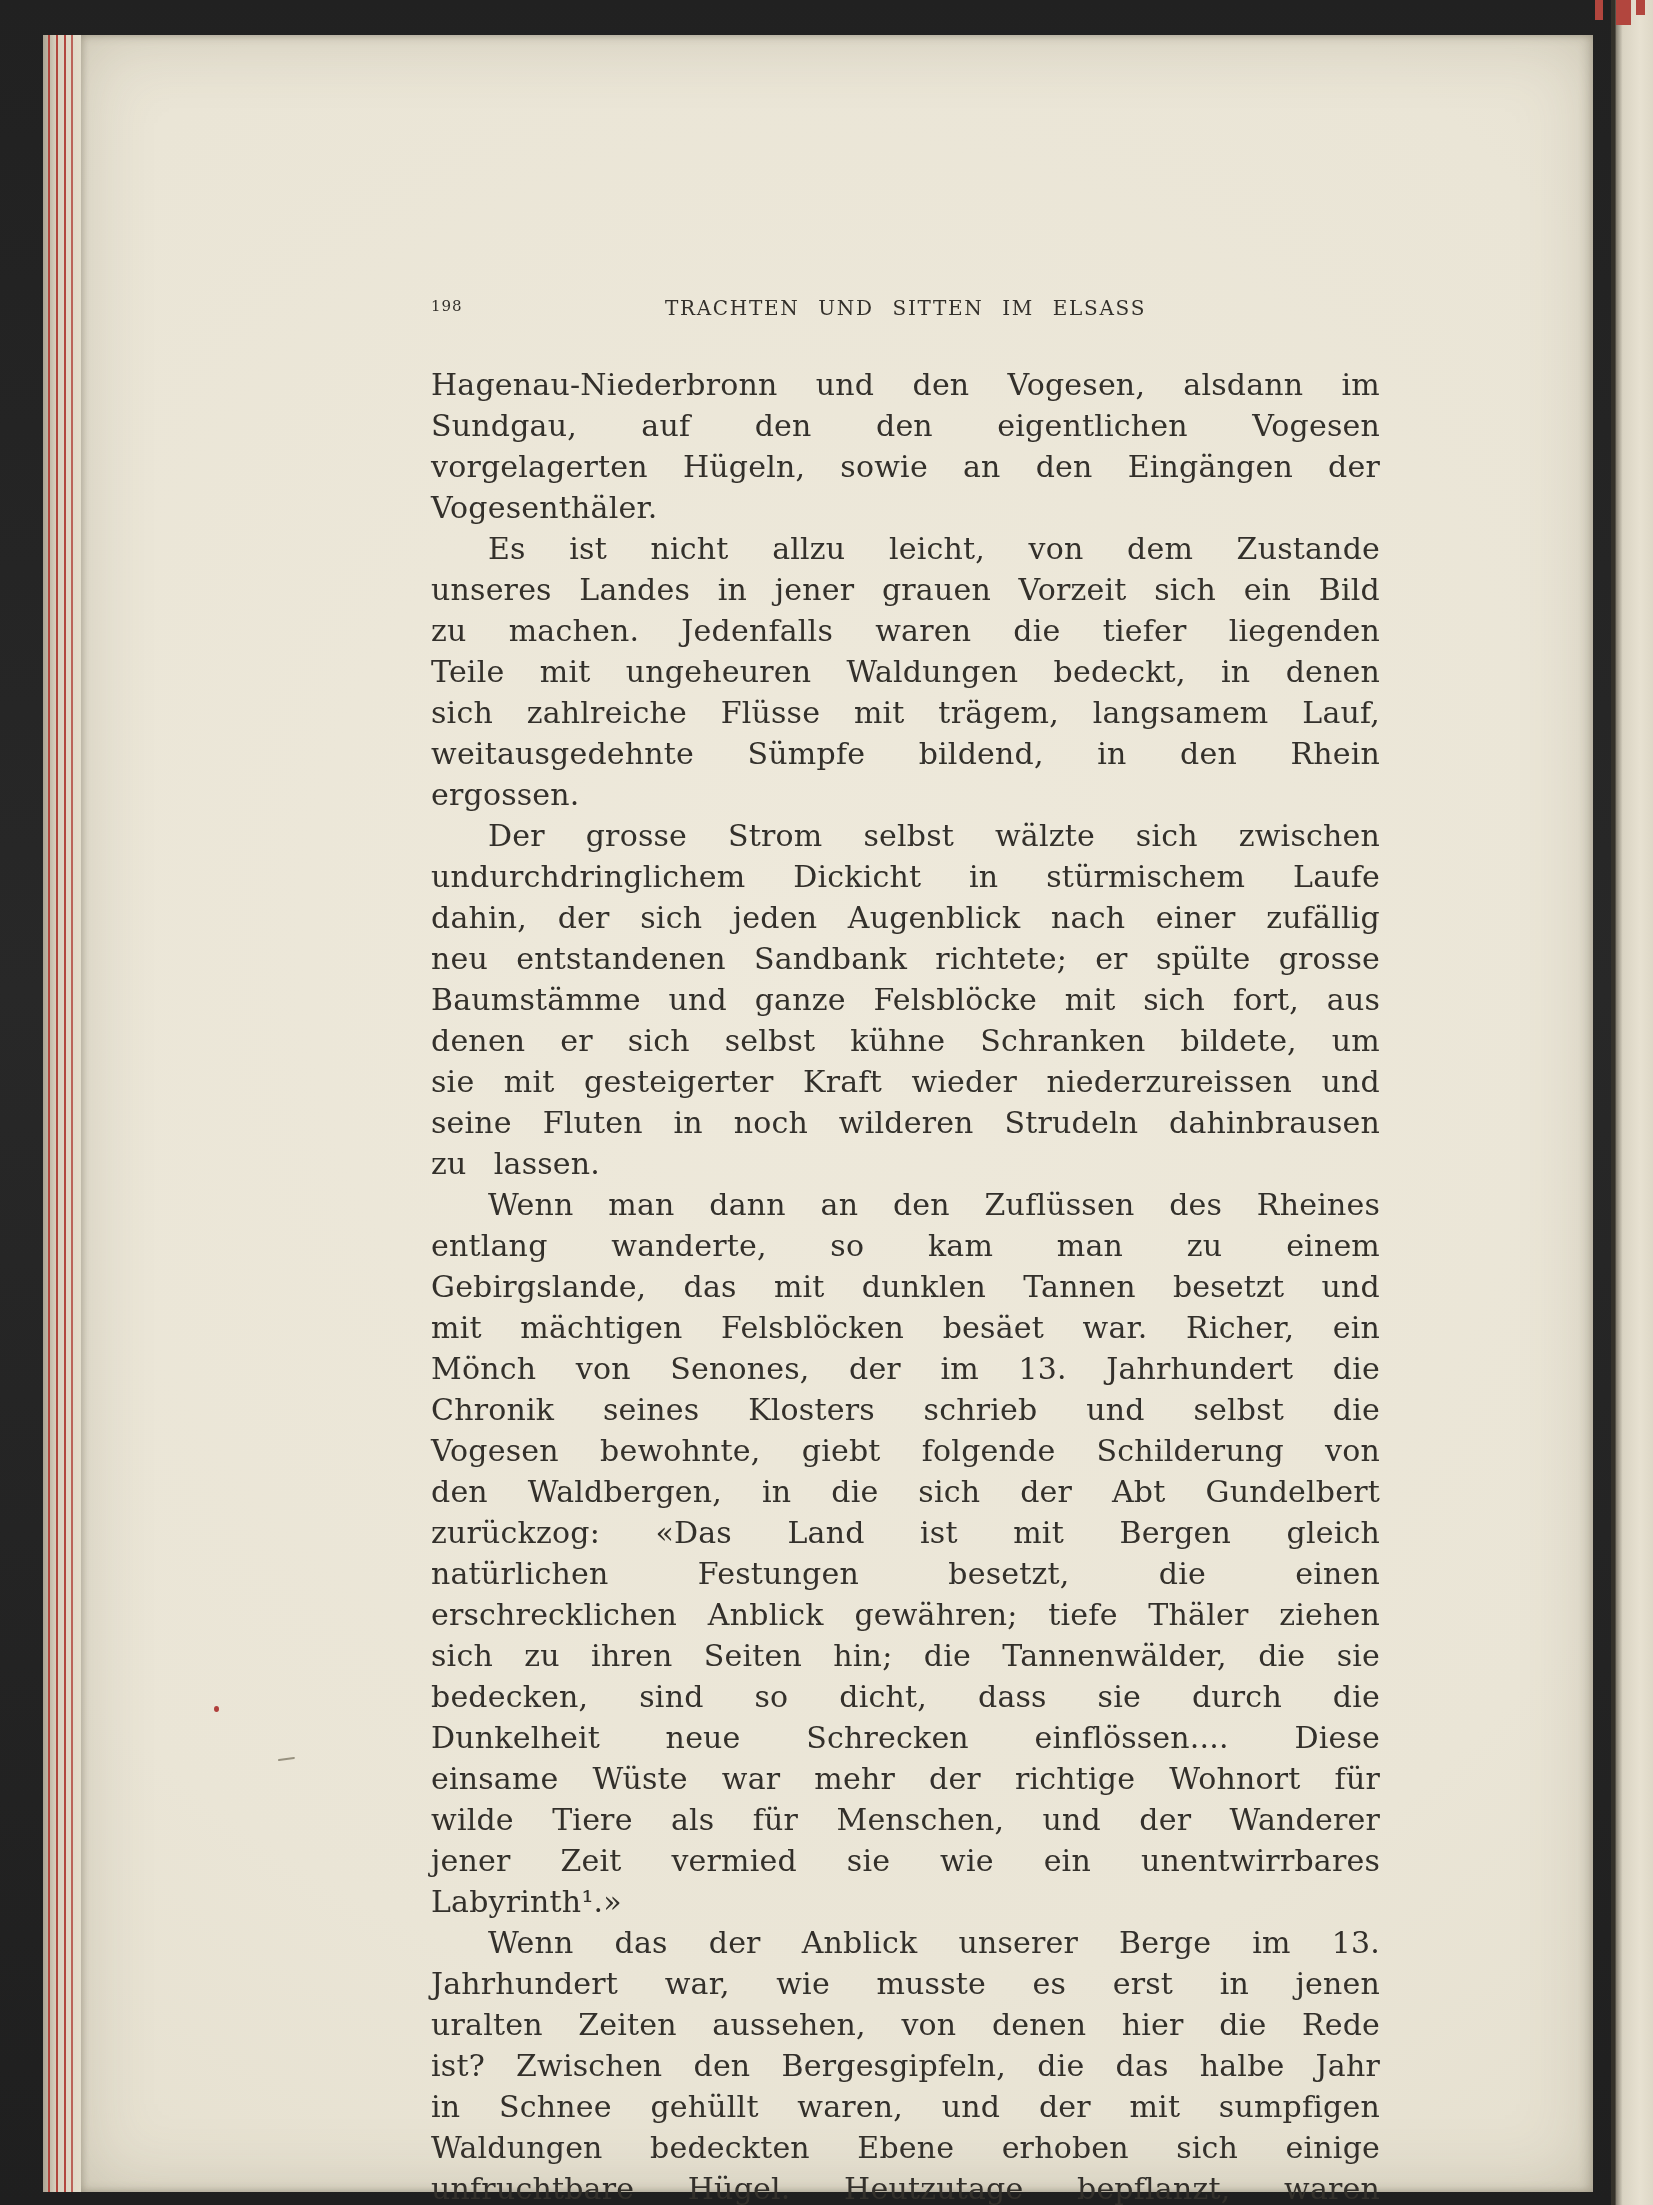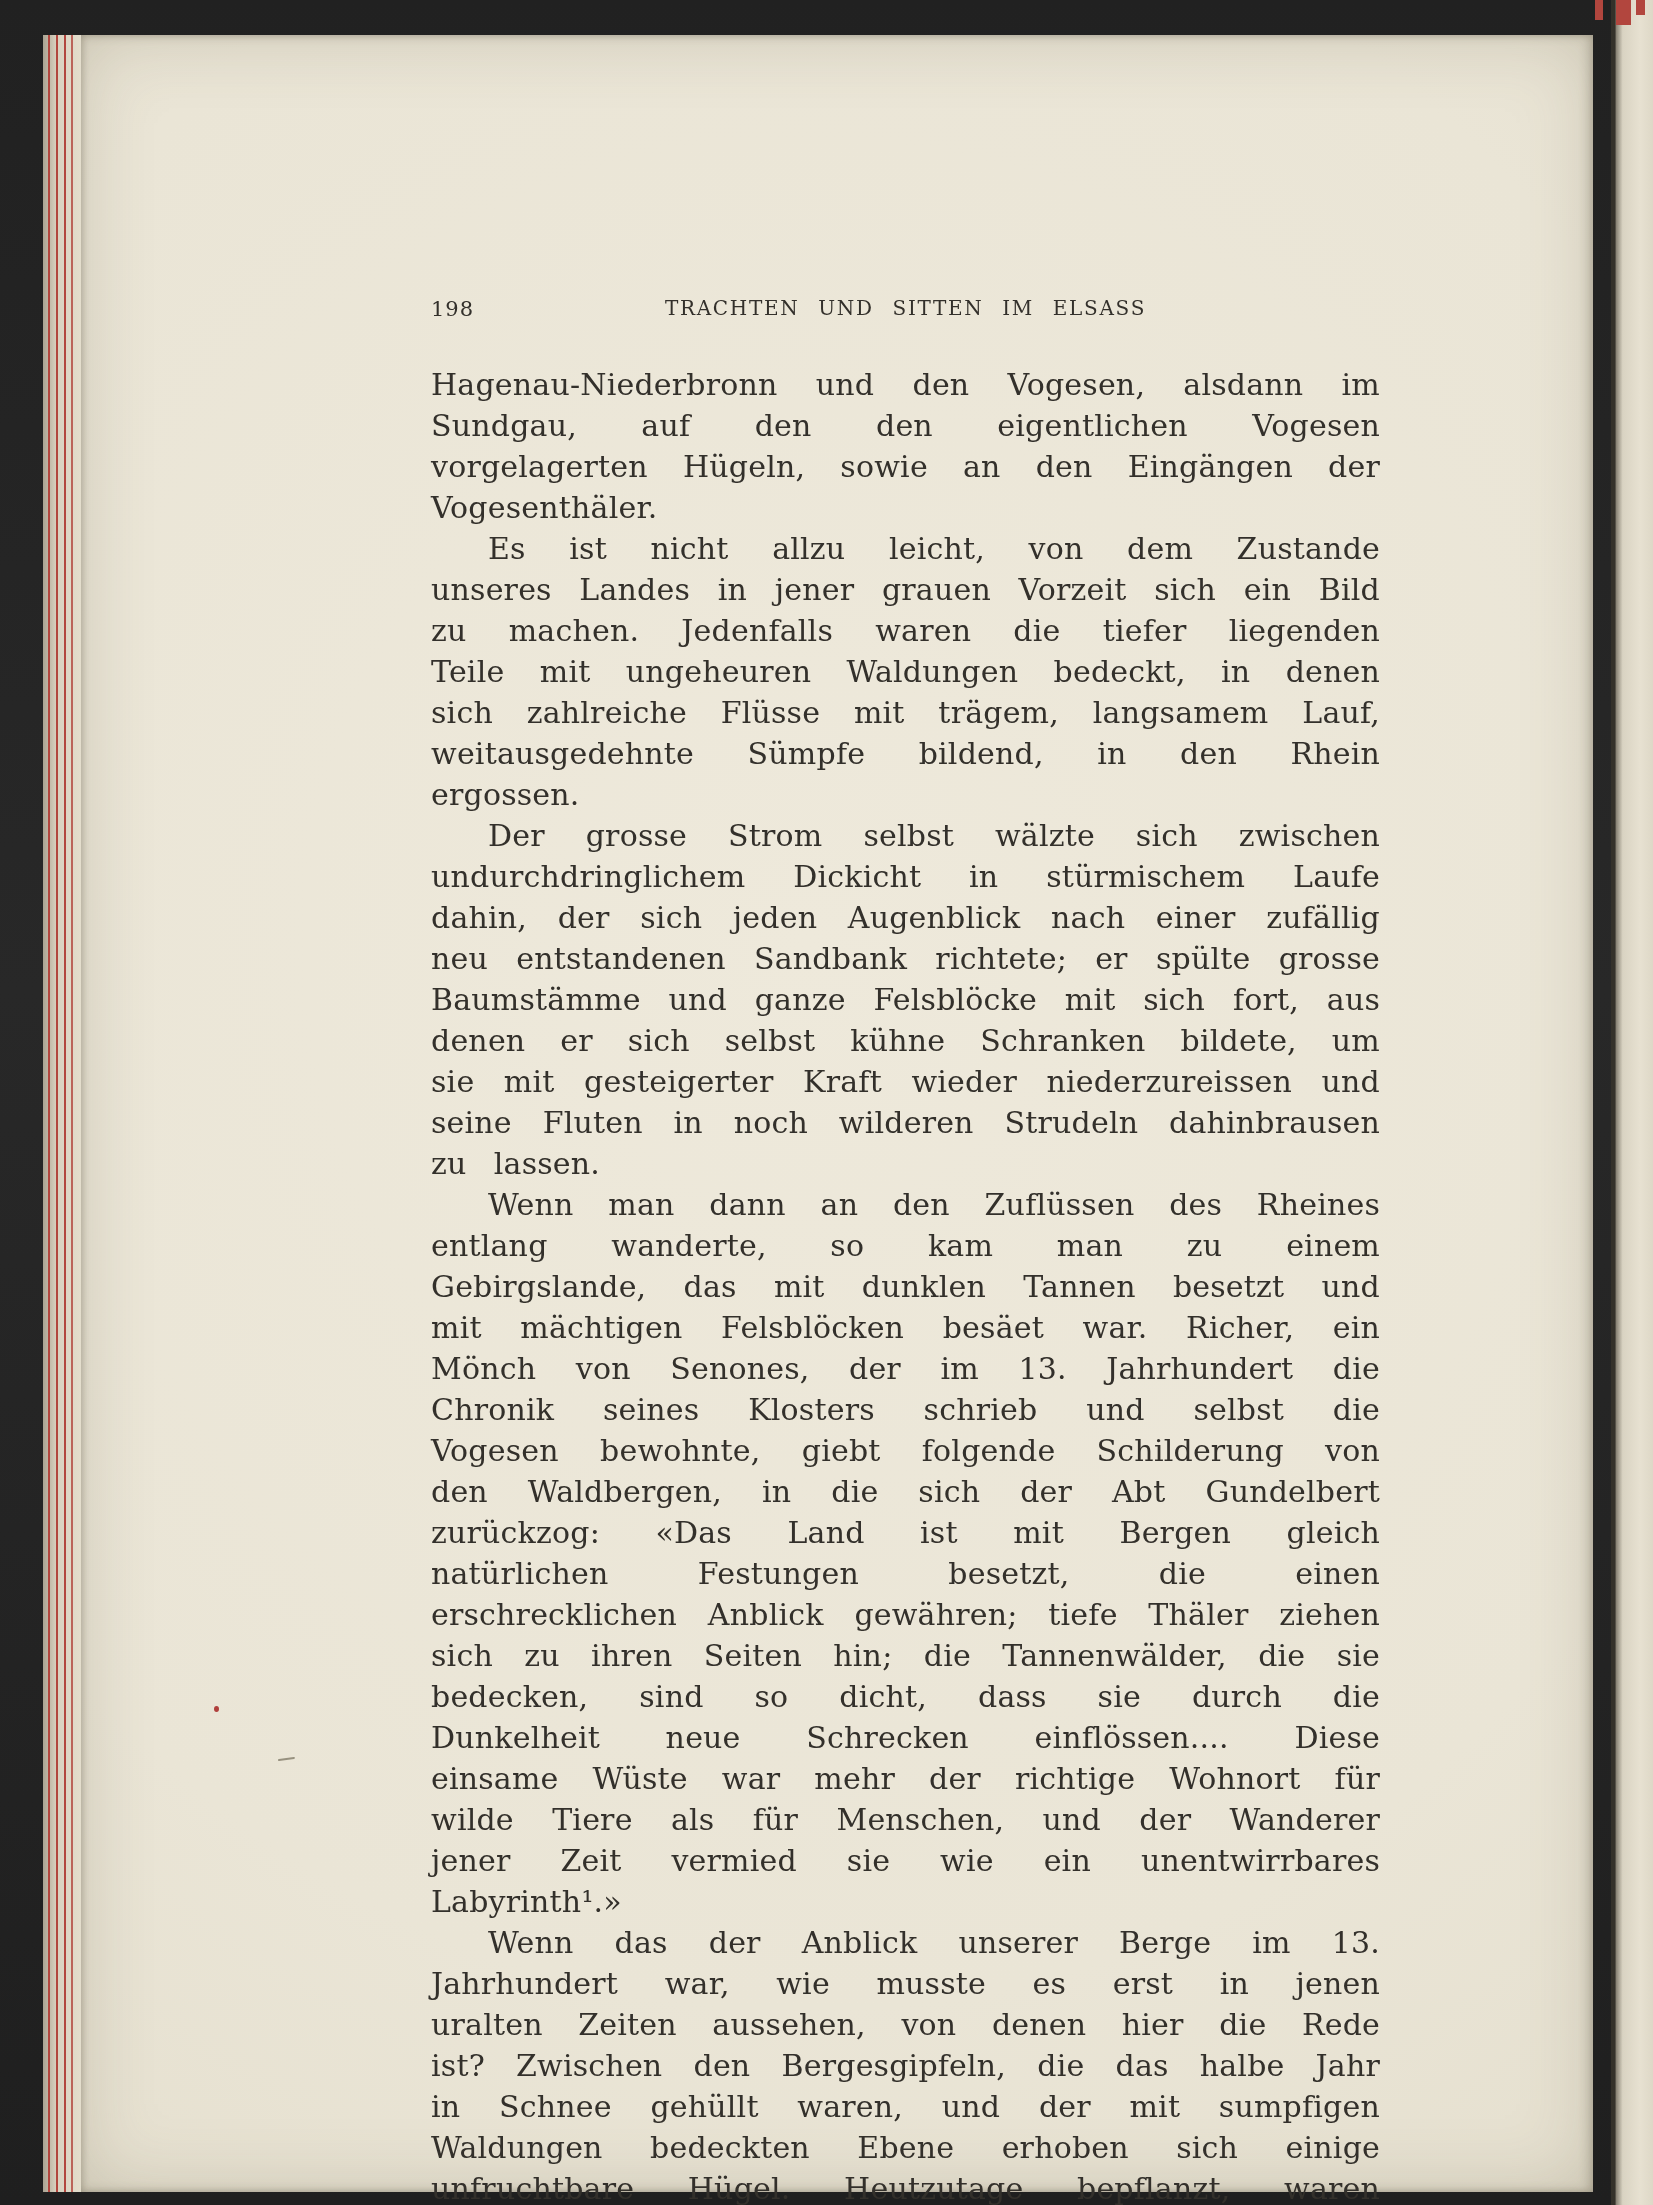--- a/index.html
+++ b/index.html
@@ -41,21 +41,21 @@
   .content {
     position: absolute;
     left: 350px; top: 256px;
     width: 949px;
     color: #33302b;
   }
 
   .header-row { position: relative; height: 34px; margin-bottom: 39px; }
   .page-number {
     position: absolute; left: 0; top: 5.8px;
-    font-size: 21px; letter-spacing: 1px;
+    font-size: 15px; letter-spacing: 1px;
   }
   .running-title {
     position: absolute; left: 0; right: 0; top: 4.9px;
     text-align: center;
     font-size: 20px;
     letter-spacing: 1.7px;
     word-spacing: 10.7px;
   }
 
   .body-text p {

